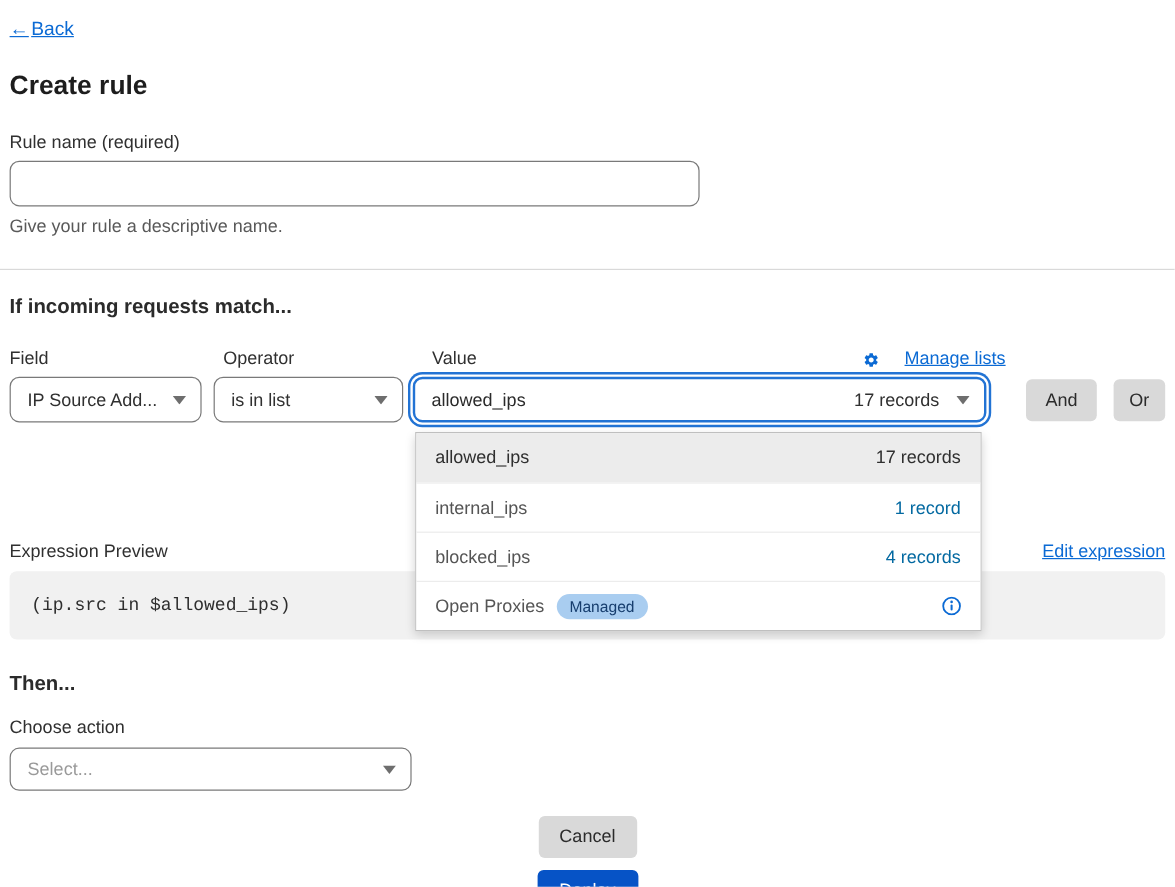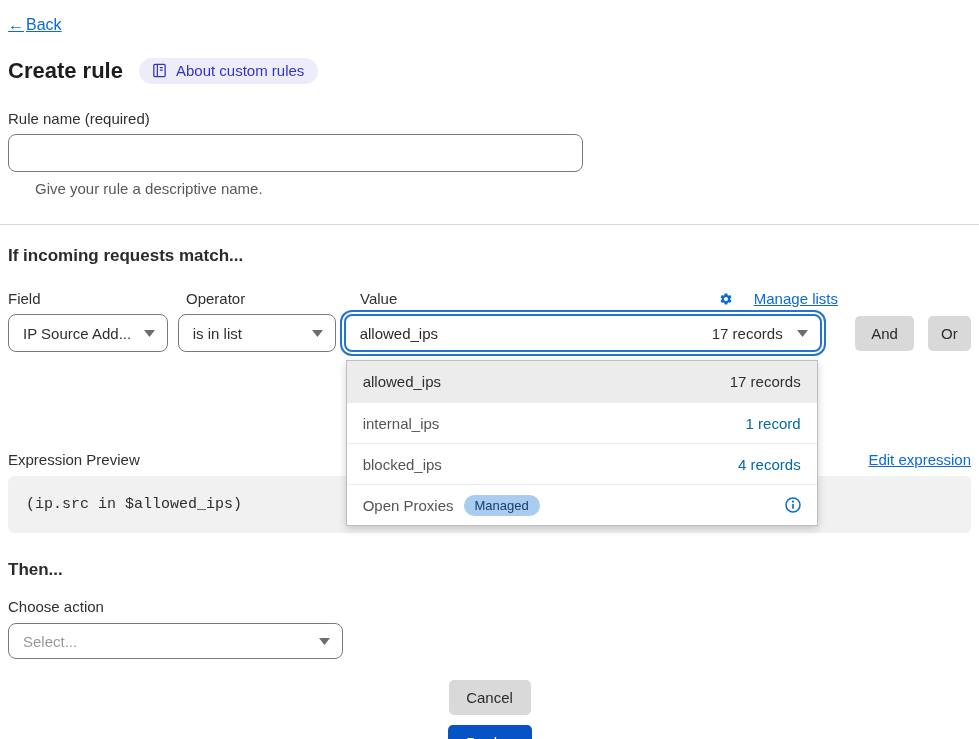--- a/index.html
+++ b/index.html
@@ -38,29 +38,29 @@
     font-size:15px;cursor:pointer;text-decoration:none;
   }
   .about-badge svg{display:block;}
   .field-label{display:block;margin-top:26px;color:#303030;}
   .rule-name-input{
     display:block;margin-top:7px;width:575px;height:38px;
     border:1px solid #797979;border-radius:8px;
     font-family:inherit;font-size:15px;padding:0 12px;color:var(--text-dark);
     background:#fff;
   }
-  .helper-text{margin-top:8px;color:var(--text-mid);margin-left:27px;}
+  .helper-text{margin-top:8px;color:var(--text-mid);}
   .divider{border:none;border-top:1px solid #d9d9d9;margin:27px -8px 0 -8px;}
   .section-heading{font-size:17px;font-weight:bold;color:#2b2b2b;margin-top:21px;}
   .labels-row{display:flex;margin-top:24px;align-items:flex-end;}
   .labels-row .lab{color:#303030;}
   .lab-field{width:178px;}
   .lab-operator{width:174px;}
   .lab-value-wrap{width:478px;display:flex;justify-content:space-between;align-items:center;}
-  .manage-lists{display:inline-flex;align-items:center;gap:21px;font-size:15px;}
+  .manage-lists{display:inline-flex;align-items:flex-end;gap:21px;font-size:15px;}
   .manage-lists svg{display:block;}
   .controls-row{display:flex;margin-top:7px;align-items:center;}
   .select-box{
     height:38px;border:1px solid #797979;border-radius:8px;background:#fff;
     display:flex;align-items:center;justify-content:space-between;
     padding:0 12px 0 14px;cursor:pointer;color:#303030;
   }
   .sel-field{width:168px;margin-right:10px;}
   .sel-operator{width:166px;margin-right:8px;}
   .value-wrap{position:relative;width:532px;margin-right:11px;}
@@ -133,31 +133,20 @@
 
 
 <a class="back-link">
     <span class="back-arrow">←</span>
     <span>Back</span>
   </a>
 
 
 <div class="header-row">
   <div class="page-title">Create rule</div>
-  <span class="about-badge">
-    <span>
-      <svg width="17" height="17" viewBox="0 0 24 24" fill="none" stroke="#3434c4" stroke-width="1.8">
-        <rect x="4" y="3.5" width="16" height="17" rx="1.5"></rect>
-        <line x1="9" y1="3.5" x2="9" y2="20.5"></line>
-        <line x1="12.5" y1="8" x2="16.5" y2="8"></line>
-        <line x1="12.5" y1="11.5" x2="16.5" y2="11.5"></line>
-      </svg>
-    </span>
-    <span>About custom rules</span>
-  </span>
 </div>
 
 
 <label class="field-label">Rule name (required)</label>
 <input class="rule-name-input" type="text" value="" style="">
 <div class="helper-text">Give your rule a descriptive name.</div>
 
 <hr class="divider">
 
 

